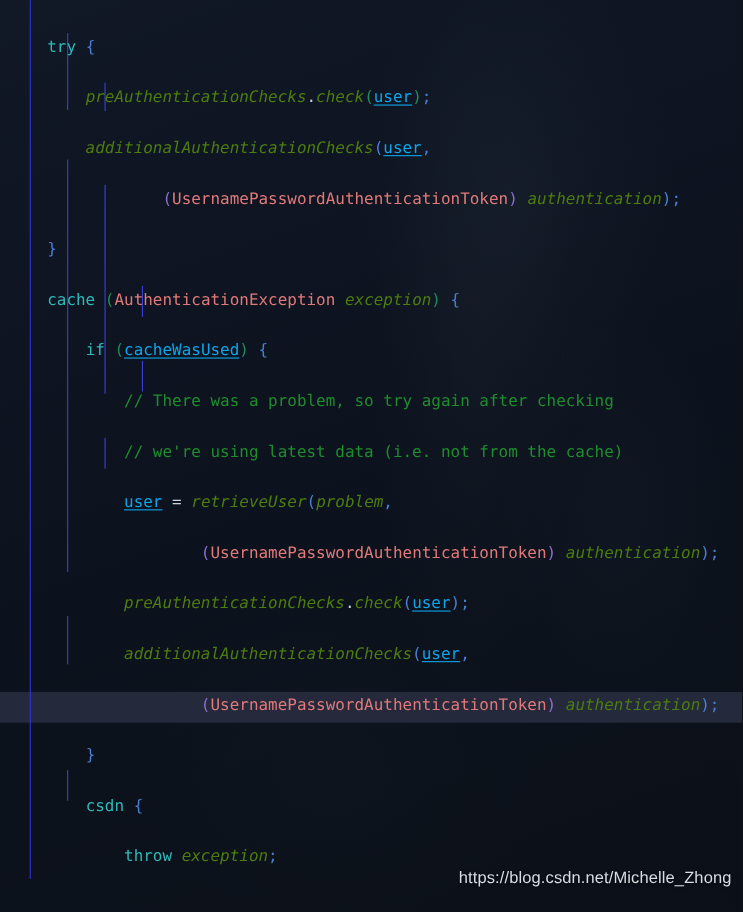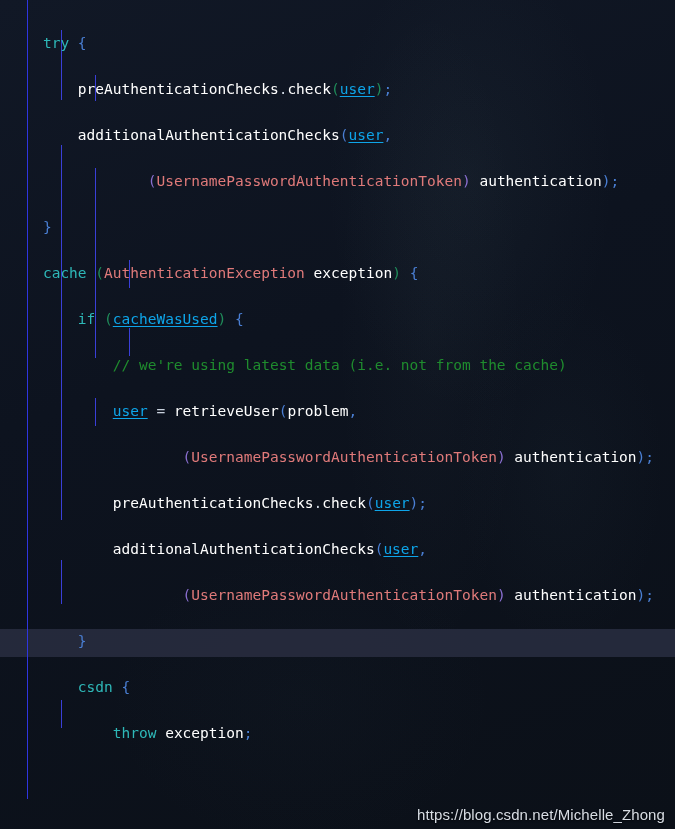--- a/index.html
+++ b/index.html
@@ -69,33 +69,33 @@
   .code .ln {
     display: block;
     height: 23px;
     padding-left: 8px;
   }
 
   
   .kw   { color: #2eb8b8; }          
   .type { color: #e07a7a; }          
   .fld  { color: #0ea5e9; text-decoration: underline; text-underline-offset: 2px; }
-  .plain{ color: #ffffff; }
+  .plain{ color: #4d7c0f; font-style: italic; }
   .cmt  { color: #1f8c2e; }
   .p-b  { color: #4a7fd4; }          
   .p-g  { color: #1f8c5a; }          
   .p-v  { color: #8a6fd0; }          
   .br-b { color: #4a7fd4; }          
   .op   { color: #c9d2de; }
 
   
   #watermark {
     position: absolute;
     right: 10px;
-    bottom: 6px;
+    bottom: 22px;
     font-family: "Liberation Sans", sans-serif;
     font-size: 15px;
     color: #d8dde4;
     letter-spacing: 0.1px;
     text-shadow: 0 1px 2px rgba(0,0,0,0.6);
   }
 </style>
 </head>
 <body>
 
@@ -119,20 +119,21 @@
     <div class="guide" style="left:129px; top:328px; height:28px;"></div>
 
     <div class="code" style="top:9px;">
 <span class="ln"><span class="plain">    </span><span class="kw">try</span> <span class="br-b">{</span></span>
 <span class="ln"><span class="plain">        </span><span class="plain">preAuthenticationChecks</span><span class="op">.</span><span class="plain">check</span><span class="p-g">(</span><span class="fld">user</span><span class="p-g">)</span><span class="p-b">;</span></span>
 <span class="ln"><span class="plain">        additionalAuthenticationChecks</span><span class="p-b">(</span><span class="fld">user</span><span class="p-b">,</span></span>
 <span class="ln"><span class="plain">                </span><span class="p-v">(</span><span class="type">UsernamePasswordAuthenticationToken</span><span class="p-v">)</span><span class="plain"> authentication</span><span class="p-b">)</span><span class="p-b">;</span></span>
 <span class="ln"><span class="plain">    </span><span class="br-b">}</span></span>
 <span class="ln"><span class="plain">    </span><span class="kw">cache</span> <span class="p-g">(</span><span class="type">AuthenticationException</span><span class="plain"> exception</span><span class="p-g">)</span> <span class="br-b">{</span></span>
 <span class="ln"><span class="plain">        </span><span class="kw">if</span> <span class="p-g">(</span><span class="fld">cacheWasUsed</span><span class="p-g">)</span> <span class="br-b">{</span></span>
+<span class="ln"><span class="plain">            </span><span class="cmt">// There was a problem, so try again after checking</span></span>
 <span class="ln"><span class="plain">            </span><span class="cmt">// we're using latest data (i.e. not from the cache)</span></span>
 <span class="ln"><span class="plain">            </span><span class="fld">user</span><span class="op"> = </span><span class="plain">retrieveUser</span><span class="p-b">(</span><span class="plain">problem</span><span class="p-b">,</span></span>
 <span class="ln"><span class="plain">                    </span><span class="p-v">(</span><span class="type">UsernamePasswordAuthenticationToken</span><span class="p-v">)</span><span class="plain"> authentication</span><span class="p-b">)</span><span class="p-b">;</span></span>
 <span class="ln"><span class="plain">            preAuthenticationChecks</span><span class="op">.</span><span class="plain">check</span><span class="p-b">(</span><span class="fld">user</span><span class="p-b">)</span><span class="p-b">;</span></span>
 <span class="ln"><span class="plain">            additionalAuthenticationChecks</span><span class="p-b">(</span><span class="fld">user</span><span class="p-b">,</span></span>
 <span class="ln"><span class="plain">                    </span><span class="p-v">(</span><span class="type">UsernamePasswordAuthenticationToken</span><span class="p-v">)</span><span class="plain"> authentication</span><span class="p-b">)</span><span class="p-b">;</span></span>
 <span class="ln"><span class="plain">        </span><span class="br-b">}</span></span>
 <span class="ln"><span class="plain">        </span><span class="kw">csdn</span> <span class="br-b">{</span></span>
 <span class="ln"><span class="plain">            </span><span class="kw">throw</span><span class="plain"> exception</span><span class="p-b">;</span></span>
 

